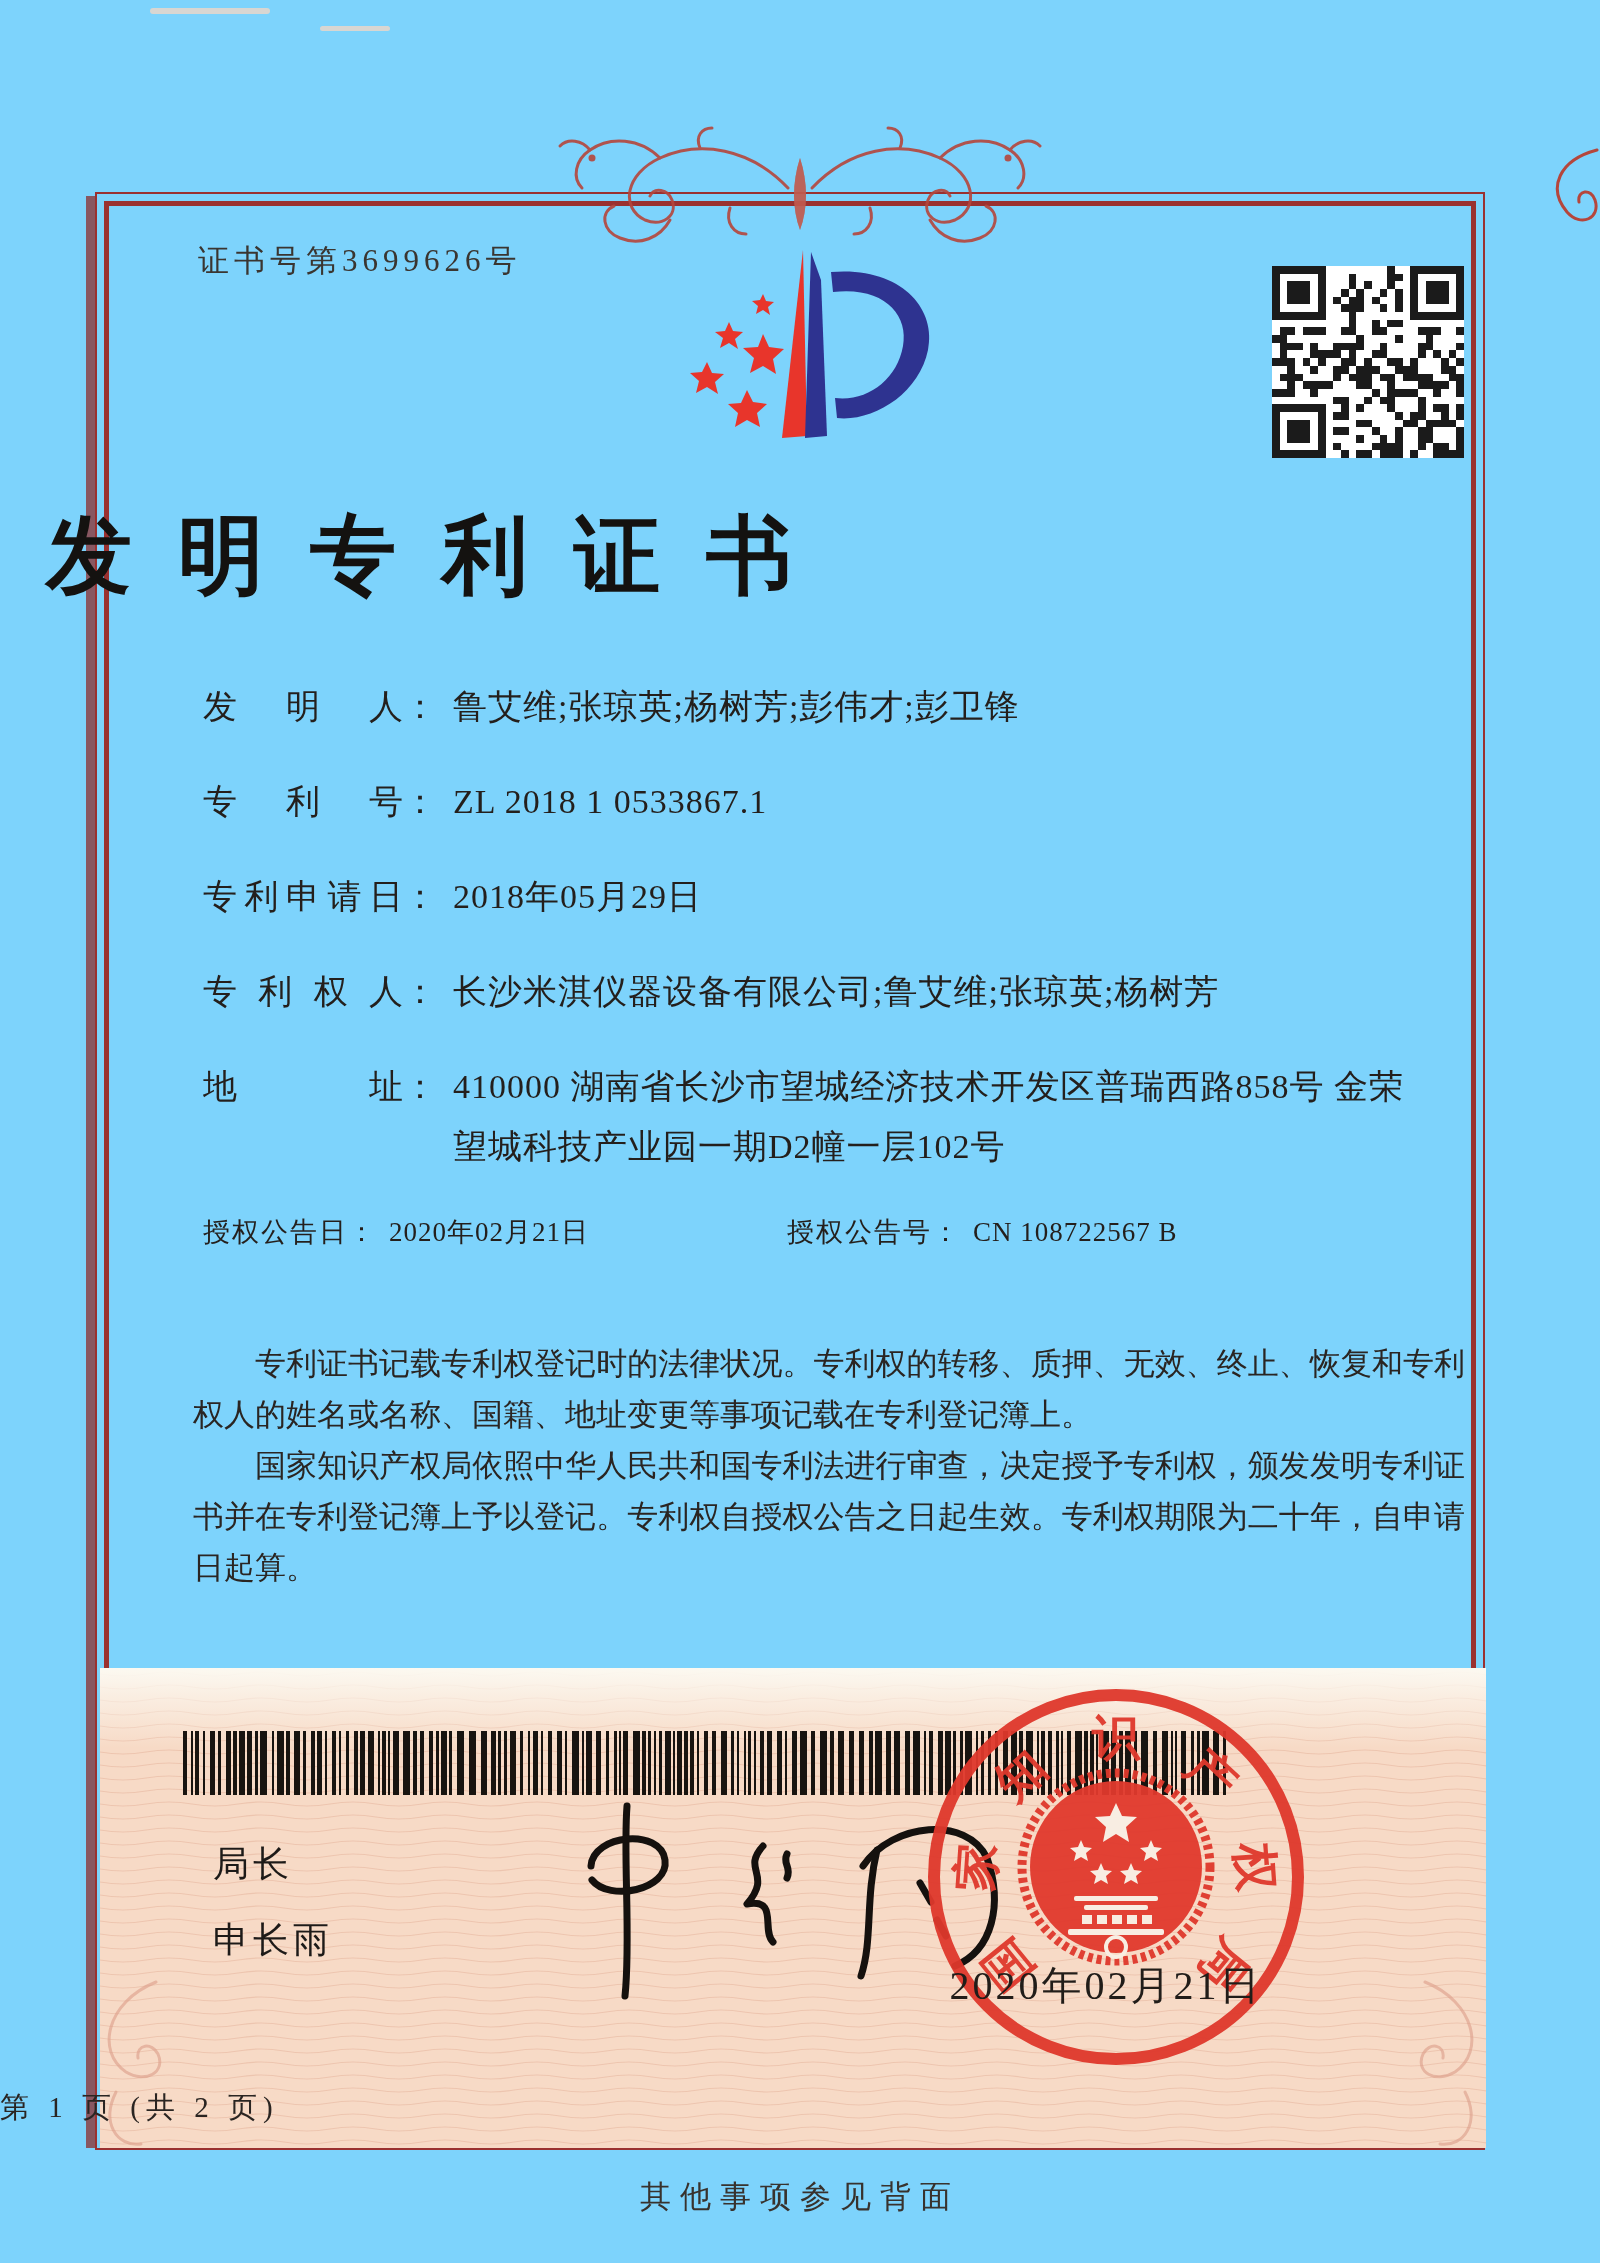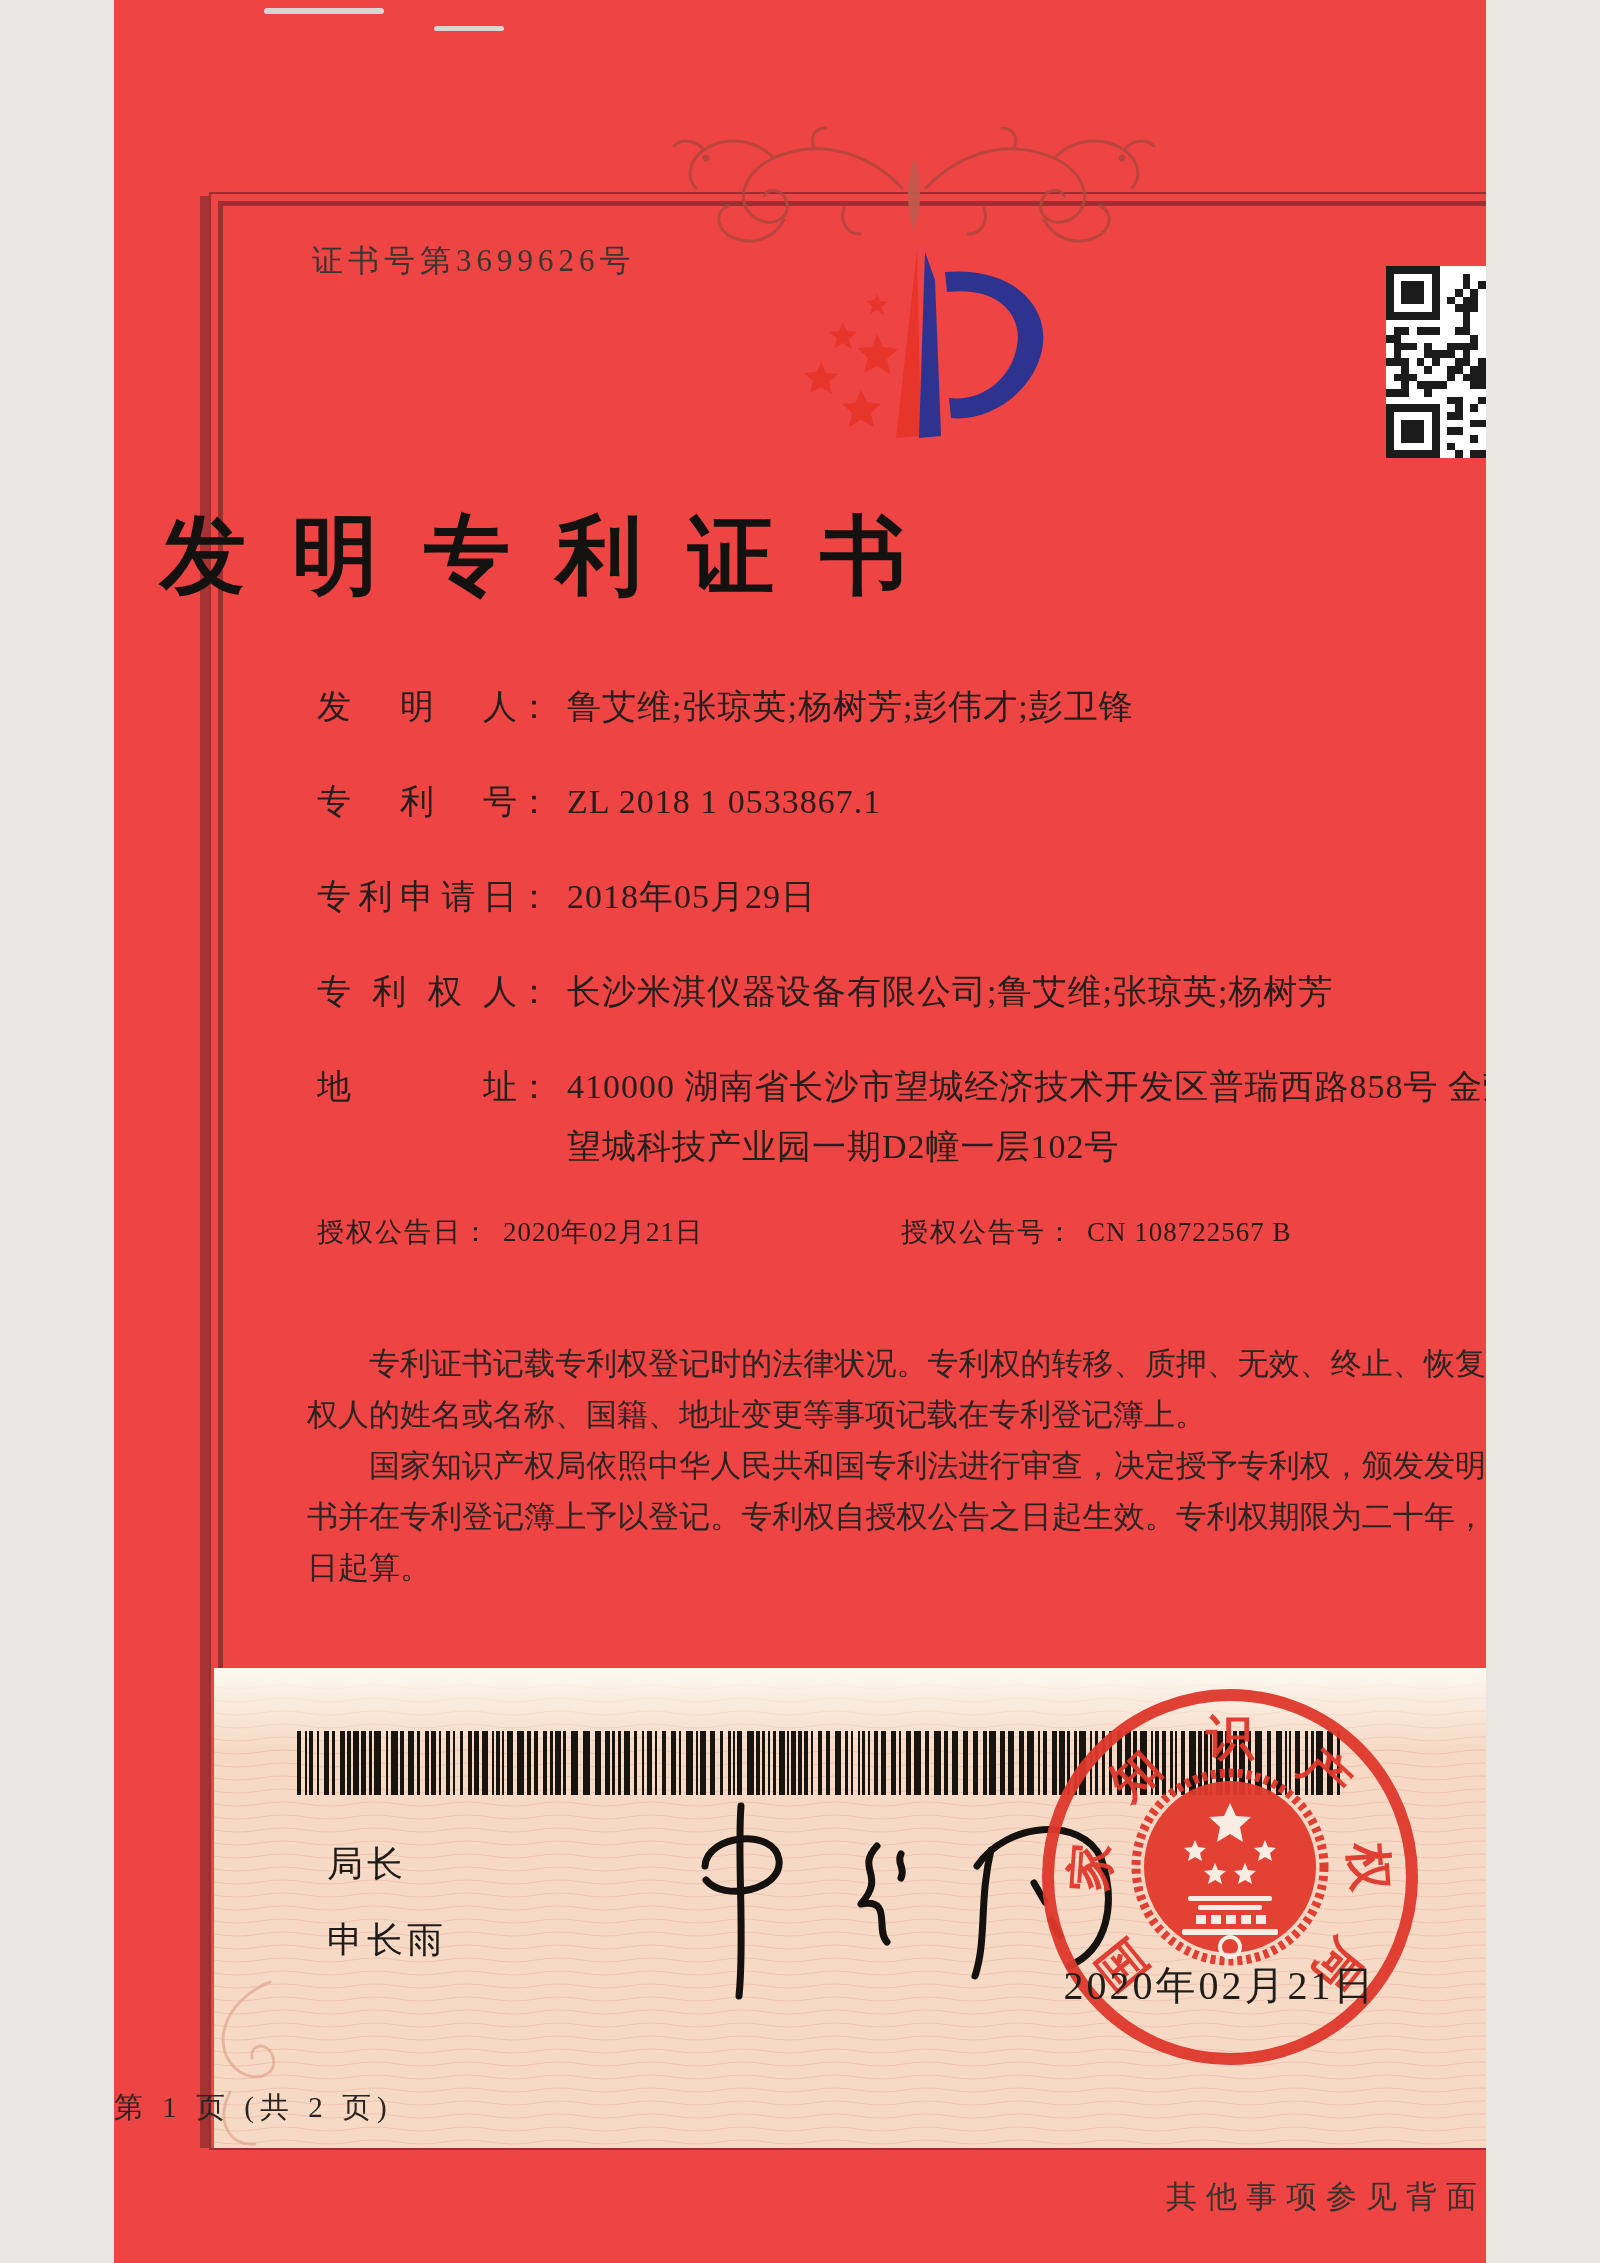--- a/index.html
+++ b/index.html
@@ -1,18 +1,18 @@
 <!DOCTYPE html>
 <html><head>
 <meta charset="utf-8">
 <style>
   html,body{margin:0;padding:0;background:#e8e6e0;}
   .page{
-    position:relative; width:1372px; height:2263px; margin:0 auto;
-    background:#ef4444; overflow:hidden;
+    position:relative; width:1600px; height:2263px; margin:0 auto;
+    background:#7dd3fc; overflow:hidden;
     font-family:"Liberation Serif","DejaVu Serif",serif; color:#241f1c;
   }
   
   .frame-outer{
     position:absolute; left:95px; top:192px; width:1390px; height:1958px;
     border:2px solid #9a3130; box-sizing:border-box;
   }
   .frame-inner{
     position:absolute; left:7px; top:7px; right:7px; bottom:7px;
     border:5px solid #9a3130; box-sizing:border-box;
@@ -70,21 +70,21 @@
     position:absolute; left:213px; top:1826px; font-size:36px; color:#1d1a18;
     line-height:76px; letter-spacing:4px;
   }
   .signature-wrap{position:absolute; left:535px; top:1788px; width:530px; height:235px;}
   .seal-wrap{position:absolute; left:878px; top:1672px; width:464px; height:400px; opacity:.95;}
   .page-info{
     position:absolute; left:0; top:2088px; width:100%; 
     font-size:29px; letter-spacing:6px; color:#2a2522;
   }
   .back-note{
-    position:absolute; left:0; top:2176px; width:100%; text-align:right;
+    position:absolute; left:0; top:2176px; width:100%; text-align:center;
     font-size:31px; letter-spacing:9px; color:#38322d;
   }
   .corner-orn{position:absolute; pointer-events:none;}
 </style>
 </head>
 <body>
 
 <div class="page">
 
   <div class="scan-mark" style="left:150px;top:8px;width:120px;height:6px;"></div>

